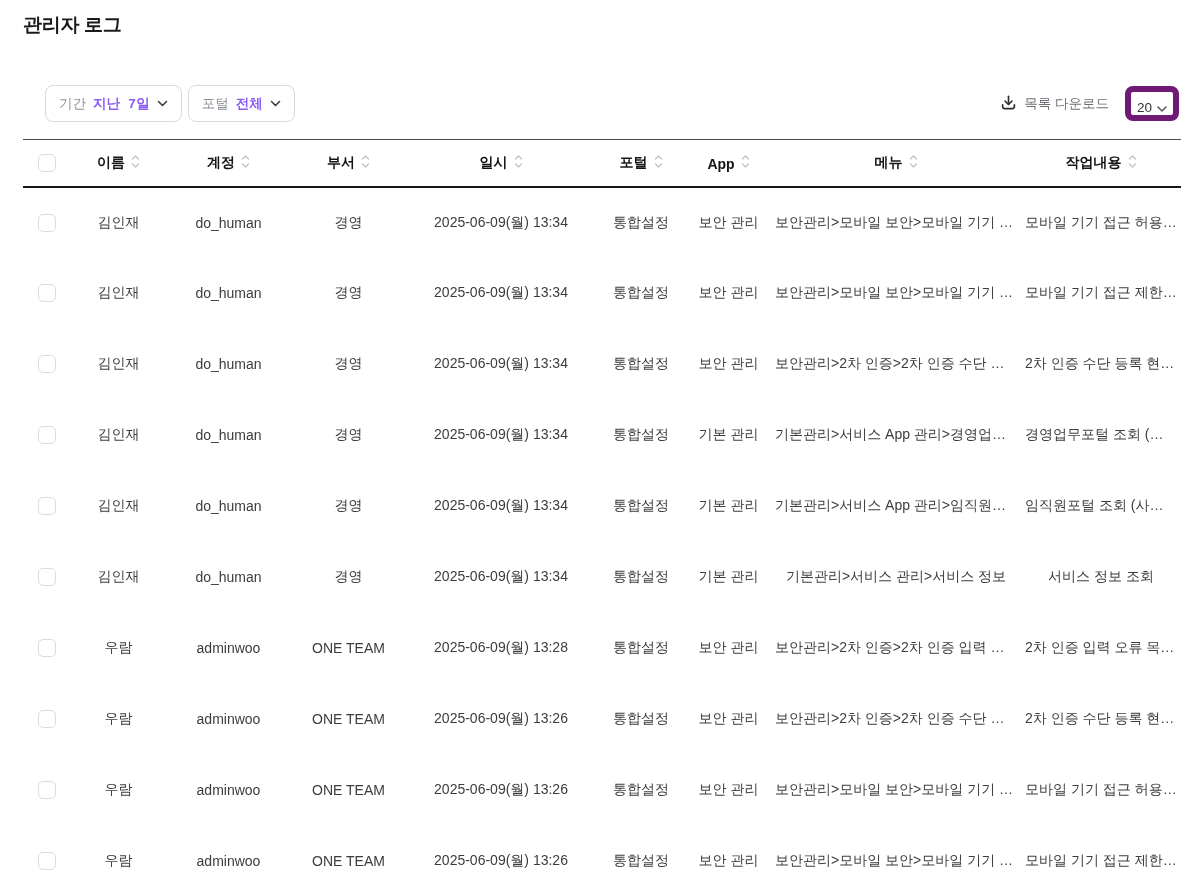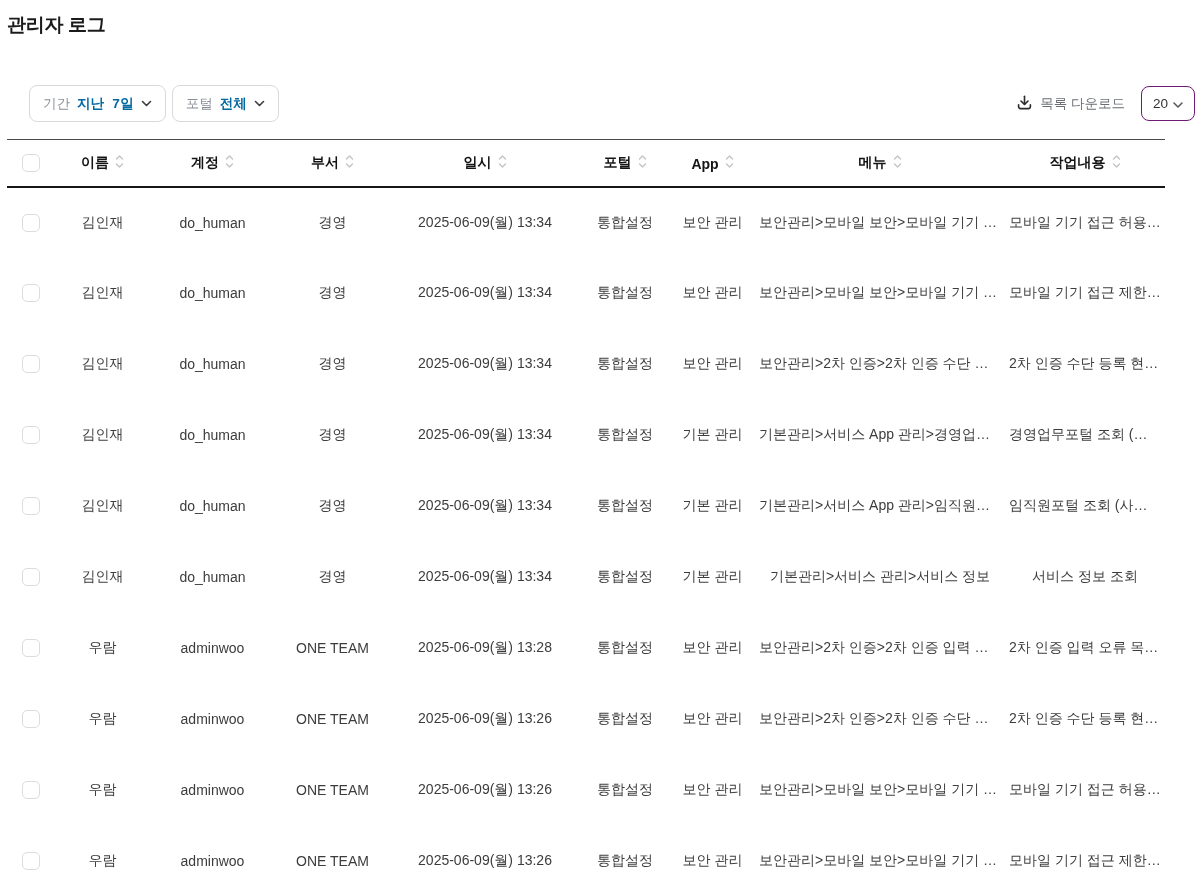--- a/index.html
+++ b/index.html
@@ -2,21 +2,21 @@
 <html><head>
 <meta charset="utf-8">
 <style>
   * { box-sizing: border-box; margin: 0; padding: 0; }
   html, body { width: 1202px; height: 896px; overflow: hidden; }
   body {
     font-family: "Liberation Sans", "DejaVu Sans", sans-serif;
     background: #ffffff;
     color: #3c3c3c;
   }
-  .page { padding: 0 7px; }
+  .page { padding: 0 23px; }
 
   
   .page-title {
     margin-top: 14px;
     font-size: 19px;
     line-height: 22px;
     font-weight: 700;
     color: #1a1a1a;
     letter-spacing: -0.3px;
   }
@@ -58,44 +58,44 @@
     background: #fff;
     display: inline-flex;
     align-items: center;
     gap: 7px;
     padding: 0 13px;
     font-size: 13.5px;
     font-family: Liberation Mono, monospace;
     cursor: pointer;
   }
   .filter-chip .f-label { color: #8a8f96; }
-  .filter-chip .f-value { color: #0369a1; font-weight: 700; }
+  .filter-chip .f-value { color: #8b5cf6; font-weight: 700; }
 
   .spacer { flex: 1; }
 
   .download-btn {
     display: inline-flex;
     align-items: center;
     gap: 7px;
     border: none;
     background: transparent;
     font-size: 13.5px;
     font-family: inherit;
     color: #6b6f75;
     cursor: pointer;
   }
   .page-size {
     margin-left: 16px;
     width: 54px;
     height: 35px;
-    border: 1px solid #701a75;
+    border: 6px solid #701a75;
     border-radius: 8px;
     background: #fff;
     display: inline-flex;
-    align-items: center;
+    align-items: flex-end;
     justify-content: center;
     gap: 5px;
     font-size: 13.5px;
     font-family: inherit;
     color: #333;
     cursor: pointer;
   }
 
   
   table {

